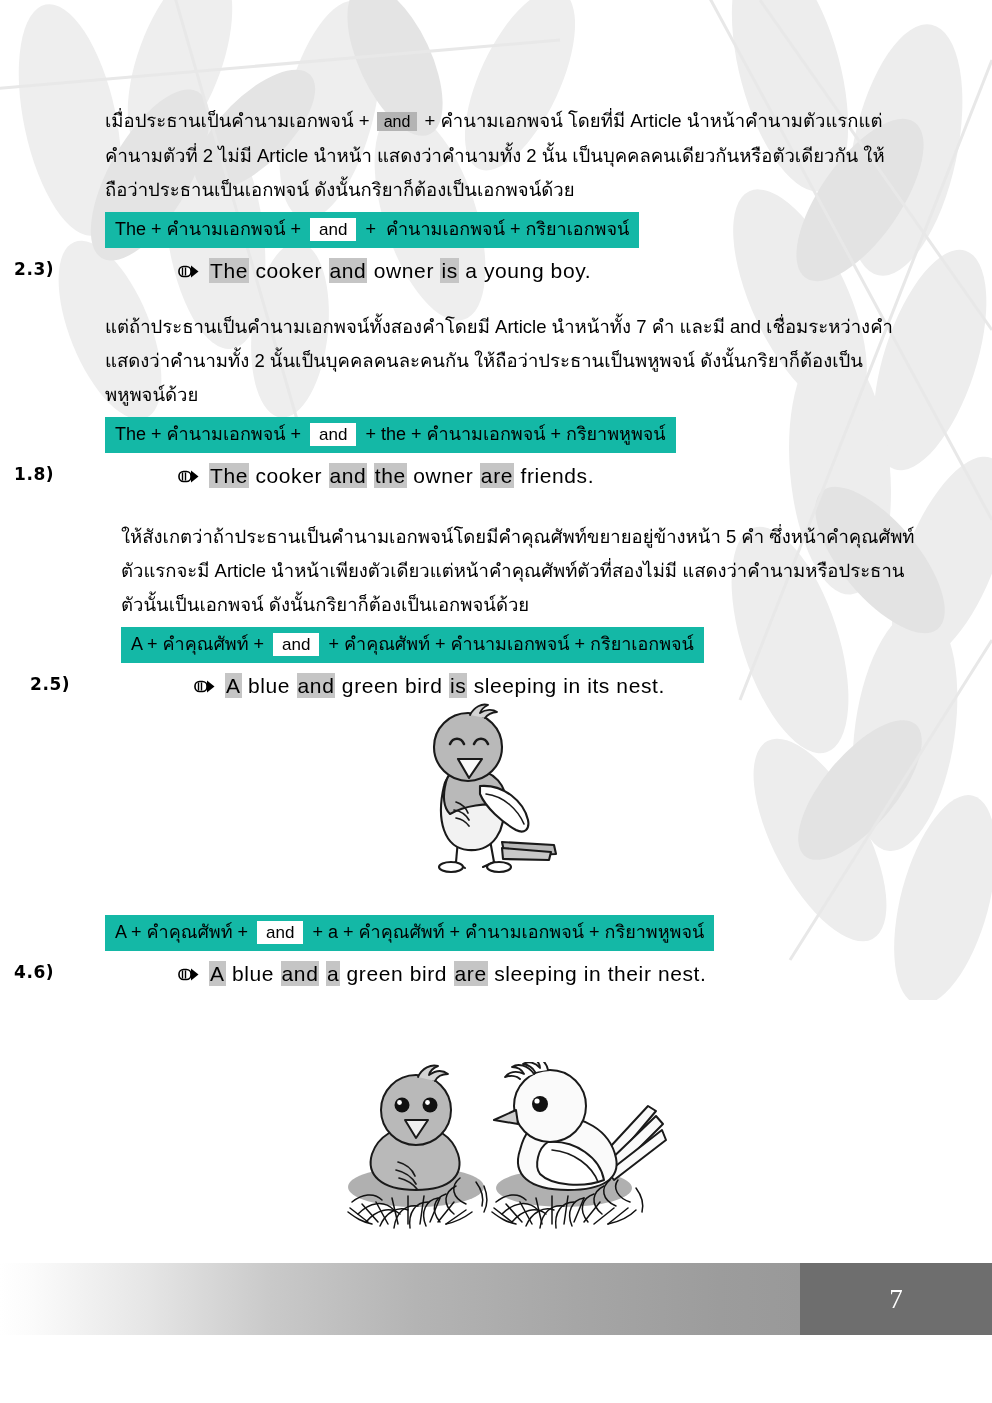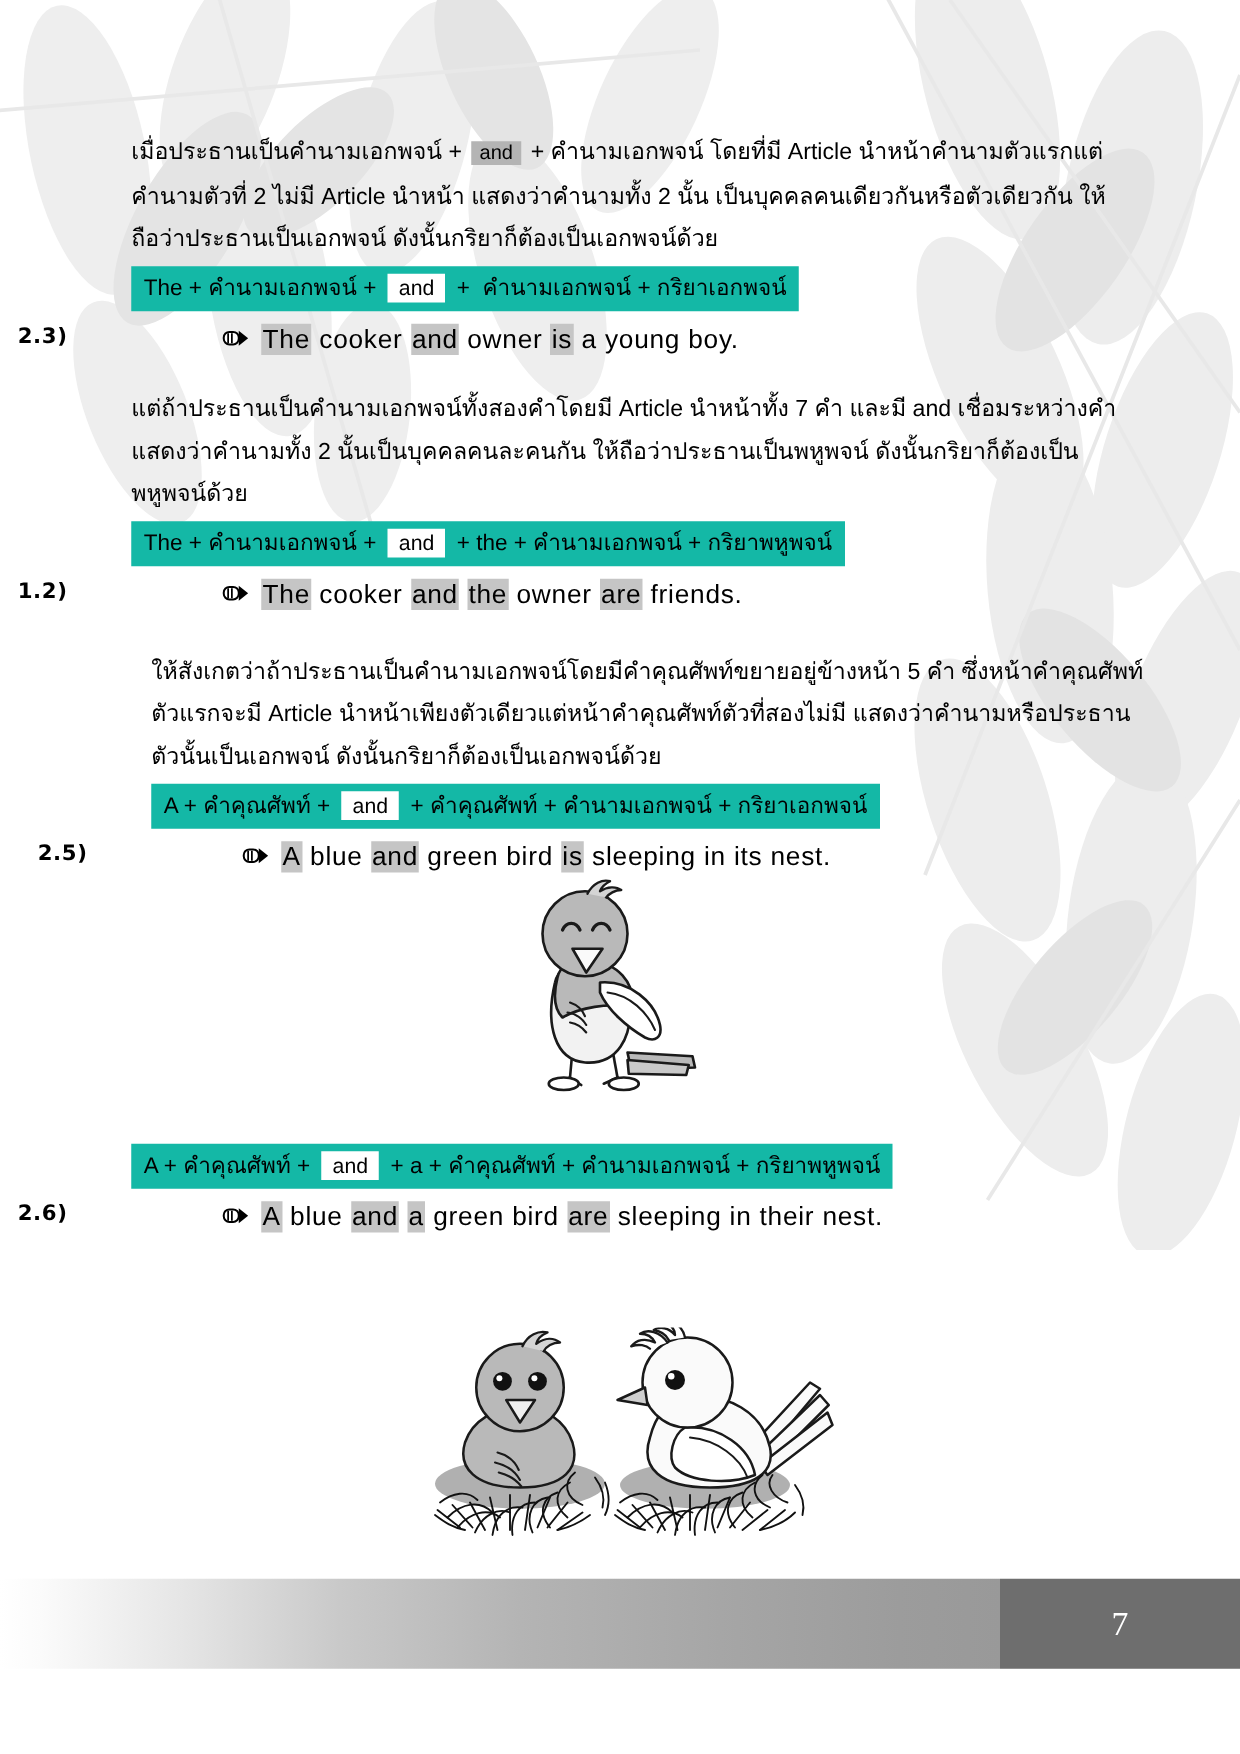--- a/index.html
+++ b/index.html
@@ -228,21 +228,21 @@
               <line x1="8.5" y1="2.5" x2="8.5" y2="10.5" stroke="#000" stroke-width="1.4"></line>
             </svg>
           </span><span><span class="hl">The</span> cooker <span class="hl">and</span> owner <span class="hl">is</span> a young boy.</span>
         </div>
       </div>
     </div>
   </div>
 
   <div class="section" style="top:310px;">
     <div class="sec-row">
-      <div class="sec-num">1.2)</div>
+      <div class="sec-num">1.8)</div>
       <div class="sec-body">
         <div class="para">แต่ถ้าประธานเป็นคำนามเอกพจน์ทั้งสองคำโดยมี Article นำหน้าทั้ง 7 คำ และมี and เชื่อมระหว่างคำ แสดงว่าคำนามทั้ง 2 นั้นเป็นบุคคลคนละคนกัน ให้ถือว่าประธานเป็นพหูพจน์ ดังนั้นกริยาก็ต้องเป็นพหูพจน์ด้วย</div>
         <div class="formula">The + คำนามเอกพจน์ + <span class="wbox">and</span> + the + คำนามเอกพจน์ + กริยาพหูพจน์</div>
         <div class="example">
           <span class="pencil-icon">
             <svg width="22" height="13" viewBox="0 0 22 13" xmlns="http://www.w3.org/2000/svg">
               <polygon points="14,0.5 21.5,6.5 14,12.5" fill="#000"></polygon>
               <rect x="2" y="1.5" width="12" height="10" rx="4.5" fill="#fff" stroke="#000" stroke-width="1.6"></rect>
               <line x1="5.5" y1="2.5" x2="5.5" y2="10.5" stroke="#000" stroke-width="1.4"></line>
               <line x1="8.5" y1="2.5" x2="8.5" y2="10.5" stroke="#000" stroke-width="1.4"></line>
@@ -268,21 +268,21 @@
               <line x1="8.5" y1="2.5" x2="8.5" y2="10.5" stroke="#000" stroke-width="1.4"></line>
             </svg>
           </span><span><span class="hl">A</span> blue <span class="hl">and</span> green bird <span class="hl">is</span> sleeping in its nest.</span>
         </div>
       </div>
     </div>
   </div>
 
   <div class="section" style="top:910px;">
     <div class="sec-row">
-      <div class="sec-num">2.6)</div>
+      <div class="sec-num">4.6)</div>
       <div class="sec-body">
         <div class="formula">A + คำคุณศัพท์ + <span class="wbox">and</span> + a + คำคุณศัพท์ + คำนามเอกพจน์ + กริยาพหูพจน์</div>
         <div class="example">
           <span class="pencil-icon">
             <svg width="22" height="13" viewBox="0 0 22 13" xmlns="http://www.w3.org/2000/svg">
               <polygon points="14,0.5 21.5,6.5 14,12.5" fill="#000"></polygon>
               <rect x="2" y="1.5" width="12" height="10" rx="4.5" fill="#fff" stroke="#000" stroke-width="1.6"></rect>
               <line x1="5.5" y1="2.5" x2="5.5" y2="10.5" stroke="#000" stroke-width="1.4"></line>
               <line x1="8.5" y1="2.5" x2="8.5" y2="10.5" stroke="#000" stroke-width="1.4"></line>
             </svg>

